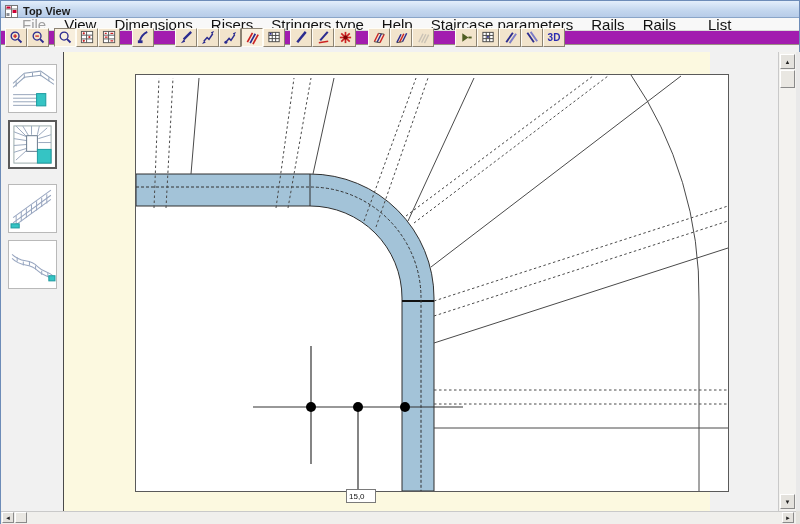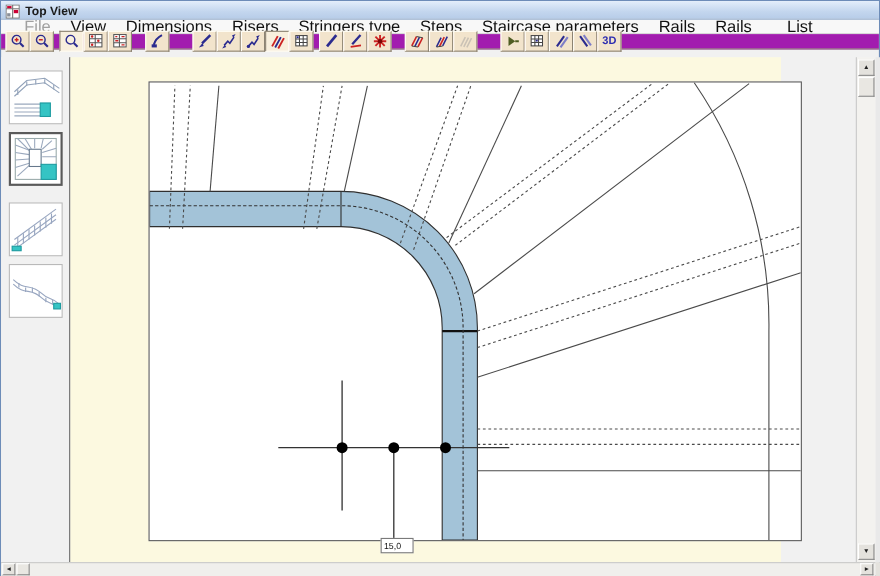--- a/index.html
+++ b/index.html
@@ -71,21 +71,21 @@
     </span>
     <span class="title">Top View</span>
   </div>
 
   <div class="menubar" id="menubar">
       <div class="menu-item disabled">File</div>
       <div class="menu-item">View</div>
       <div class="menu-item">Dimensions</div>
       <div class="menu-item">Risers</div>
       <div class="menu-item">Stringers type</div>
-      <div class="menu-item">Steps</div>
+      <div class="menu-item">Help</div>
       <div class="menu-item">Staircase parameters</div>
       <div class="menu-item">Rails</div>
       <div class="menu-item">Rails</div>
       <div class="menu-item gap-before">List</div>
     </div>
 
   <div class="toolbar" id="toolbar">
       <div class="tb-group">
         <button class="tb-btn">
           <svg viewBox="0 0 16 16">

